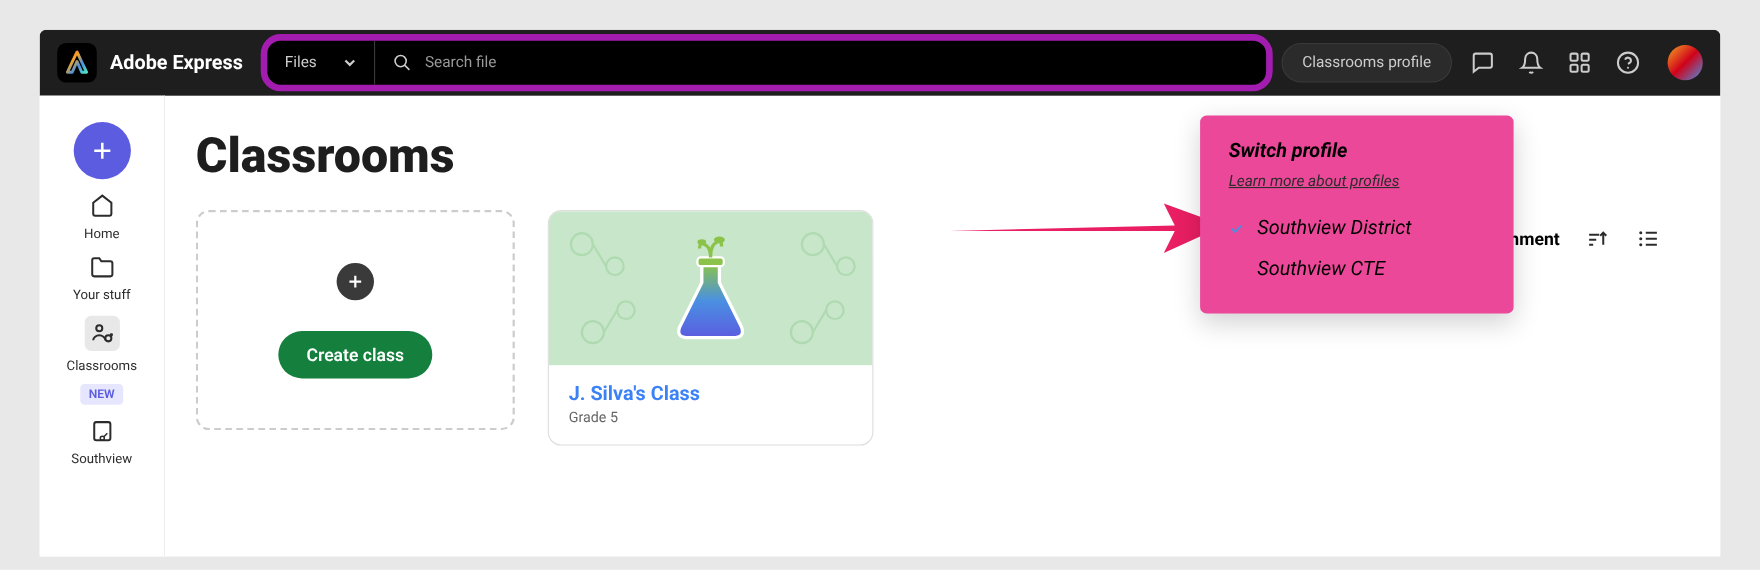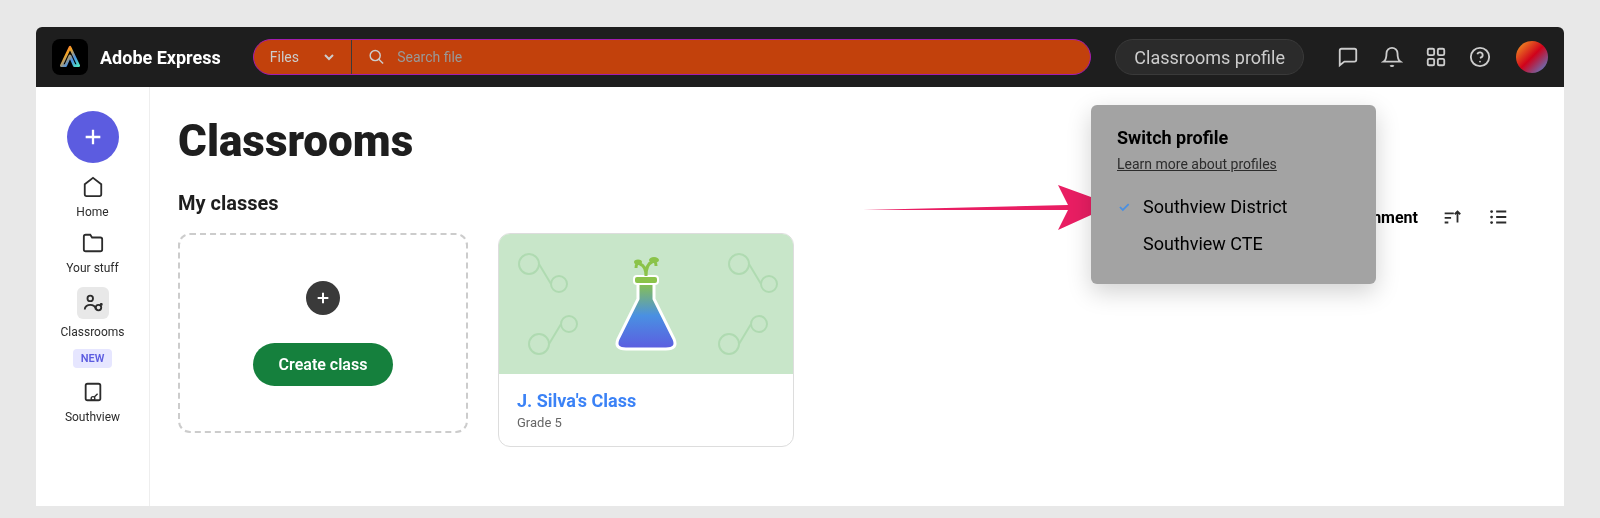--- a/index.html
+++ b/index.html
@@ -1,29 +1,29 @@
 <!DOCTYPE html>
 <html><head>
   <meta charset="utf-8">
   <style>
     * { margin: 0; padding: 0; box-sizing: border-box; font-family: -apple-system, BlinkMacSystemFont, "Segoe UI", Roboto, Arial, sans-serif; }
     body { background: #e8e8e8; width: 1600px; height: 518px; overflow: hidden; position: relative; }
     .app-frame { position: absolute; top: 27px; left: 36px; right: 36px; bottom: 12px; background: #fff; overflow: hidden; border-radius: 6px 6px 0 0; }
     
     
-    .header { height: 60px; background: #1e1e1e; display: flex; align-items: center; padding: 0 16px; gap: 24px; }
+    .header { height: 60px; background: #1e1e1e; display: flex; align-items: center; padding: 0 16px; gap: 8px; }
     .logo-wrap { display: flex; align-items: center; gap: 12px; }
     .logo-icon { width: 36px; height: 36px; background: #000; border-radius: 8px; display: flex; align-items: center; justify-content: center; }
     .logo-text { color: #fff; font-weight: 700; font-size: 18px; }
-    .search-wrap { display: flex; align-items: center; flex: 1; height: 36px; background: #c2410c; border: 1px solid #a21caf; border-radius: 18px; overflow: hidden; margin-left: 8px; }
+    .search-wrap { display: flex; align-items: center; flex: 1; height: 52px; background: #000000; border: 6px solid #a21caf; border-radius: 18px; overflow: hidden; margin-left: 8px; }
     .files-select { display: flex; align-items: center; gap: 24px; padding: 0 16px; color: #ccc; font-size: 14px; height: 100%; border-right: 1px solid #3a3a3a; cursor: pointer; }
     .search-field { display: flex; align-items: center; gap: 12px; padding: 0 16px; flex: 1; height: 100%; }
     .search-field input { background: transparent; border: none; outline: none; color: #ccc; font-size: 14px; width: 100%; }
     .search-field input::placeholder { color: #999; }
-    .profile-btn { height: 36px; padding: 0 18px; background: #2b2b2b; border: 1px solid #3a3a3a; border-radius: 18px; color: #ccc; font-size: 18px; display: flex; align-items: center; cursor: pointer; }
+    .profile-btn { height: 36px; padding: 0 18px; background: #2b2b2b; border: 1px solid #3a3a3a; border-radius: 18px; color: #ccc; font-size: 14px; display: flex; align-items: center; cursor: pointer; }
     .header-icons { display: flex; align-items: center; gap: 20px; padding-left: 8px; }
     .hicon { width: 24px; height: 24px; color: #ccc; cursor: pointer; display: flex; align-items: center; justify-content: center; }
     .avatar { width: 32px; height: 32px; border-radius: 50%; background: linear-gradient(135deg, #f5a623, #d0021b, #4a90e2); margin-left: 4px; cursor: pointer; }
     
     
     .sidebar { position: absolute; top: 60px; left: 0; width: 114px; bottom: 0; background: #fff; border-right: 1px solid #eee; display: flex; flex-direction: column; align-items: center; padding-top: 24px; gap: 12px; text-align: center; }
     .add-btn { width: 52px; height: 52px; border-radius: 50%; background: #5c5ce0; display: flex; align-items: center; justify-content: center; cursor: pointer; color: #fff; }
     .nav-item { display: flex; flex-direction: column; align-items: center; gap: 6px; cursor: pointer; width: 100%; }
     .nav-icon { width: 24px; height: 24px; display: flex; align-items: center; justify-content: center; color: #2c2c2c; }
     .nav-icon.active { background: #e8e8e8; border-radius: 6px; padding: 4px; width: 32px; height: 32px; }
@@ -43,21 +43,21 @@
     .class-body { padding: 16px 18px; }
     .class-name { font-size: 18px; font-weight: 700; color: #3b82f6; }
     .class-grade { font-size: 13px; color: #666; margin-top: 4px; }
     
     
     .top-tools { position: absolute; top: 178px; right: 54px; display: flex; align-items: center; gap: 22px; }
     .create-assign { font-weight: 700; font-size: 16px; }
     .tool-icon { width: 24px; height: 24px; cursor: pointer; display: flex; align-items: center; justify-content: center; }
     
     
-    .popover { position: absolute; top: 78px; left: 1055px; width: 285px; background: #a3a3a3; border-radius: 6px; box-shadow: 0 8px 24px rgba(0,0,0,0.18); padding: 22px 26px; z-index: 10; }
+    .popover { position: absolute; top: 78px; left: 1055px; width: 285px; background: #ec4899; border-radius: 6px; box-shadow: 0 8px 24px rgba(0,0,0,0.18); padding: 22px 26px; z-index: 10; font-style: italic; }
     .popover-title { font-size: 18px; font-weight: 700; margin-bottom: 6px; }
     .popover-link { font-size: 14px; text-decoration: underline; color: #2c2c2c; display: inline-block; margin-bottom: 16px; cursor: pointer; }
     .profile-item { display: flex; align-items: center; gap: 10px; padding: 8px 0; font-size: 18px; cursor: pointer; }
     .check { width: 16px; color: #4a90e2; flex-shrink: 0; }
     
     
     .arrow { position: absolute; top: 148px; left: 822px; pointer-events: none; z-index: 5; }
     
     svg { display: block; }
   </style>
@@ -173,21 +173,20 @@
             <circle cx="12" cy="19" r="2" stroke="#2c2c2c" stroke-width="1.5" fill="none"></circle>
             <path d="M13.5 17.5 L17 14" stroke="#2c2c2c" stroke-width="1.5"></path>
           </svg>
       </div>
       <span class="nav-label">Southview</span>
     </div>
   </div>
 
   <div class="main">
     <h1 class="page-title">Classrooms</h1>
-    <h2 class="section-title">My classes</h2>
     <div class="cards-row">
       <div class="create-card">
         <div class="create-plus">
           <svg width="16" height="16" viewBox="0 0 24 24">
               <line x1="12" y1="4" x2="12" y2="20" stroke="#fff" stroke-width="3"></line>
               <line x1="4" y1="12" x2="20" y2="12" stroke="#fff" stroke-width="3"></line>
             </svg>
         </div>
         <button class="create-class-btn">Create class</button>
       </div>

